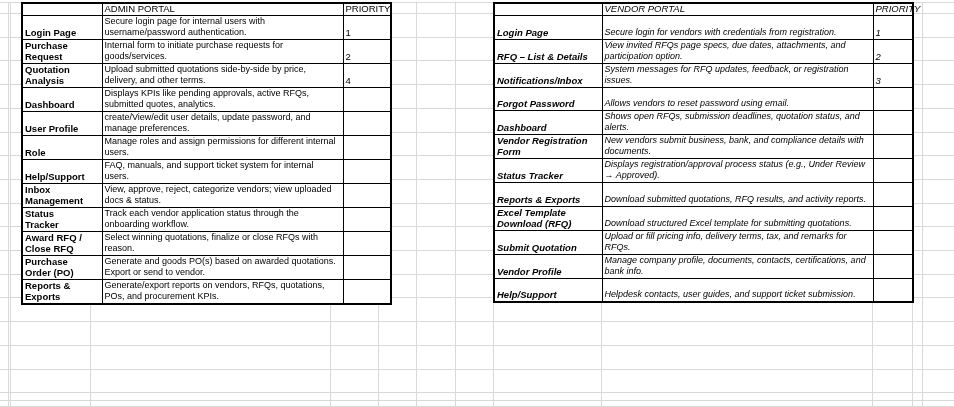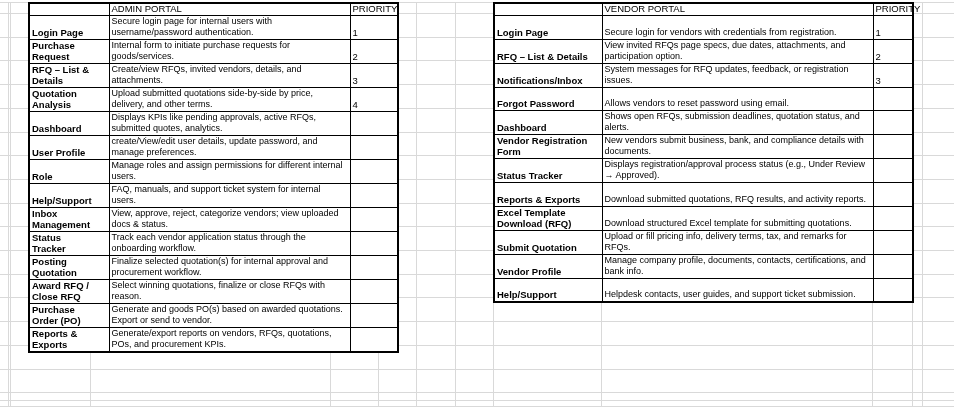--- a/index.html
+++ b/index.html
@@ -18,22 +18,22 @@
     border:1px solid #000;vertical-align:bottom;text-align:left;
     padding:0 2px 1px 2px;overflow:hidden;font-weight:normal;
   }
   thead tr{height:11px;}
   tbody tr{height:23.7px;}
   thead th{font-size:9.5px;line-height:10px;white-space:nowrap;padding-bottom:0;}
   thead th.prio-col{overflow:visible;}
   tbody th.fname{font-weight:bold;font-size:9.5px;line-height:11px;white-space:pre-line;margin-left:20px;}
   td.fdesc{font-size:9px;line-height:11px;}
   td.fprio{font-size:9.5px;line-height:11px;text-align:right;padding-right:2px;}
-  #admin-table{left:28px;top:2px;width:369px;}
-  #vendor-table{left:493px;top:2px;width:419px;}
+  #admin-table{left:21px;top:2px;width:369px;}
+  #vendor-table{left:493px;top:2px;width:419px;font-style:italic;}
 </style>
 </head>
 <body>
 
 <div class="sheet">
   <div class="gridlayer">
       <div class="hline" style="top: 2px;"></div>
       <div class="hline" style="top: 13px;"></div>
       <div class="hline" style="top: 36.7px;"></div>
       <div class="hline" style="top: 60.4px;"></div>
@@ -87,26 +87,20 @@
         <td class="fdesc">Secure login page for internal users with username/password authentication.</td>
         <td class="fprio">1</td>
       </tr>
         <tr>
         <th class="fname">Purchase
 Request</th>
         <td class="fdesc">Internal form to initiate purchase requests for goods/services.</td>
         <td class="fprio">2</td>
       </tr>
         <tr>
-        <th class="fname">RFQ – List &amp;
-Details</th>
-        <td class="fdesc">Create/view RFQs, invited vendors, details, and attachments.</td>
-        <td class="fprio">3</td>
-      </tr>
-        <tr>
         <th class="fname">Quotation
 Analysis</th>
         <td class="fdesc">Upload submitted quotations side-by-side by price, delivery, and other terms.</td>
         <td class="fprio">4</td>
       </tr>
         <tr>
         <th class="fname">Dashboard</th>
         <td class="fdesc">Displays KPIs like pending approvals, active RFQs, submitted quotes, analytics.</td>
         <td class="fprio"></td>
       </tr>
@@ -128,26 +122,20 @@
         <tr>
         <th class="fname">Inbox
 Management</th>
         <td class="fdesc">View, approve, reject, categorize vendors; view uploaded docs &amp; status.</td>
         <td class="fprio"></td>
       </tr>
         <tr>
         <th class="fname">Status
 Tracker</th>
         <td class="fdesc">Track each vendor application status through the onboarding workflow.</td>
-        <td class="fprio"></td>
-      </tr>
-        <tr>
-        <th class="fname">Posting
-Quotation</th>
-        <td class="fdesc">Finalize selected quotation(s) for internal approval and procurement workflow.</td>
         <td class="fprio"></td>
       </tr>
         <tr>
         <th class="fname">Award RFQ /
 Close RFQ</th>
         <td class="fdesc">Select winning quotations, finalize or close RFQs with reason.</td>
         <td class="fprio"></td>
       </tr>
         <tr>
         <th class="fname">Purchase

